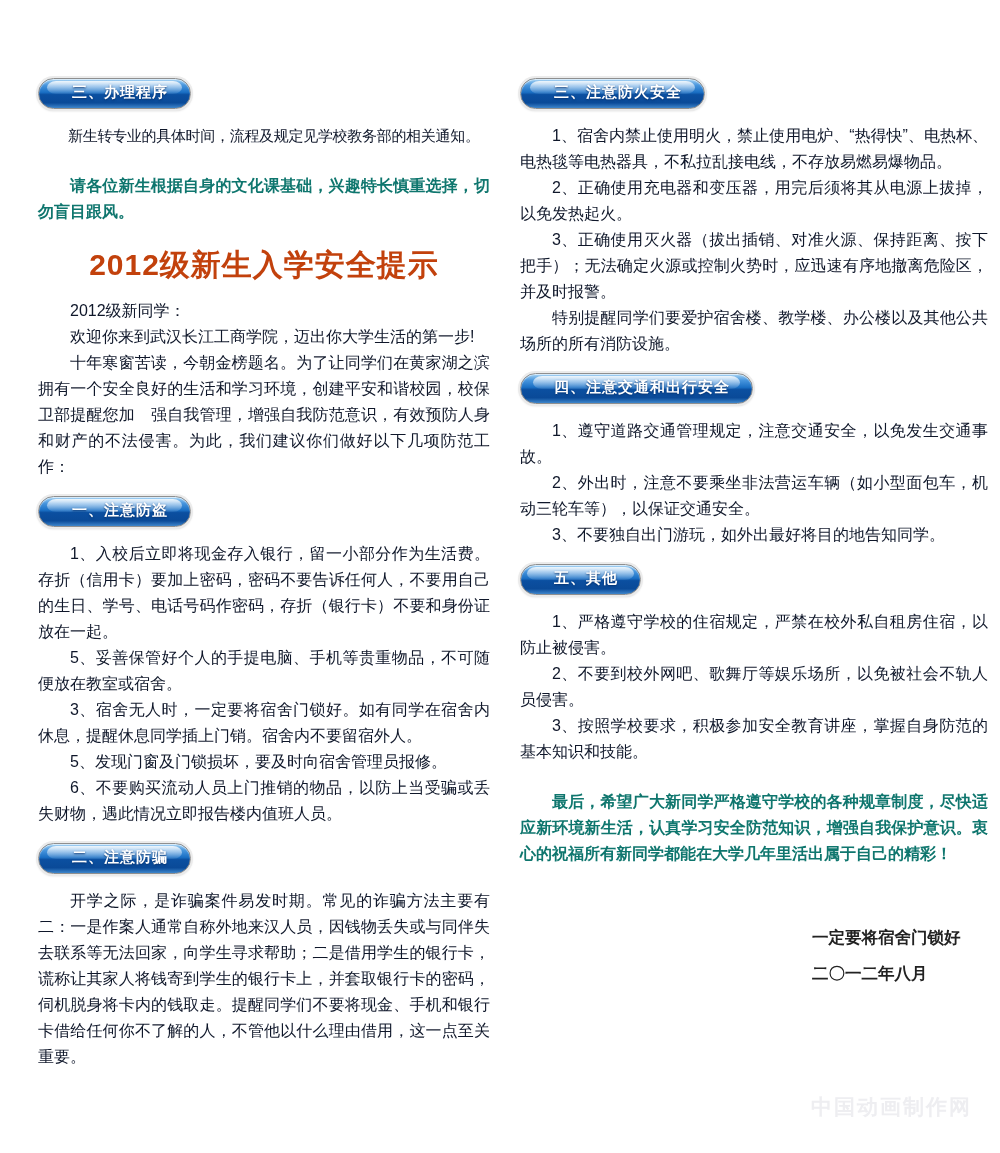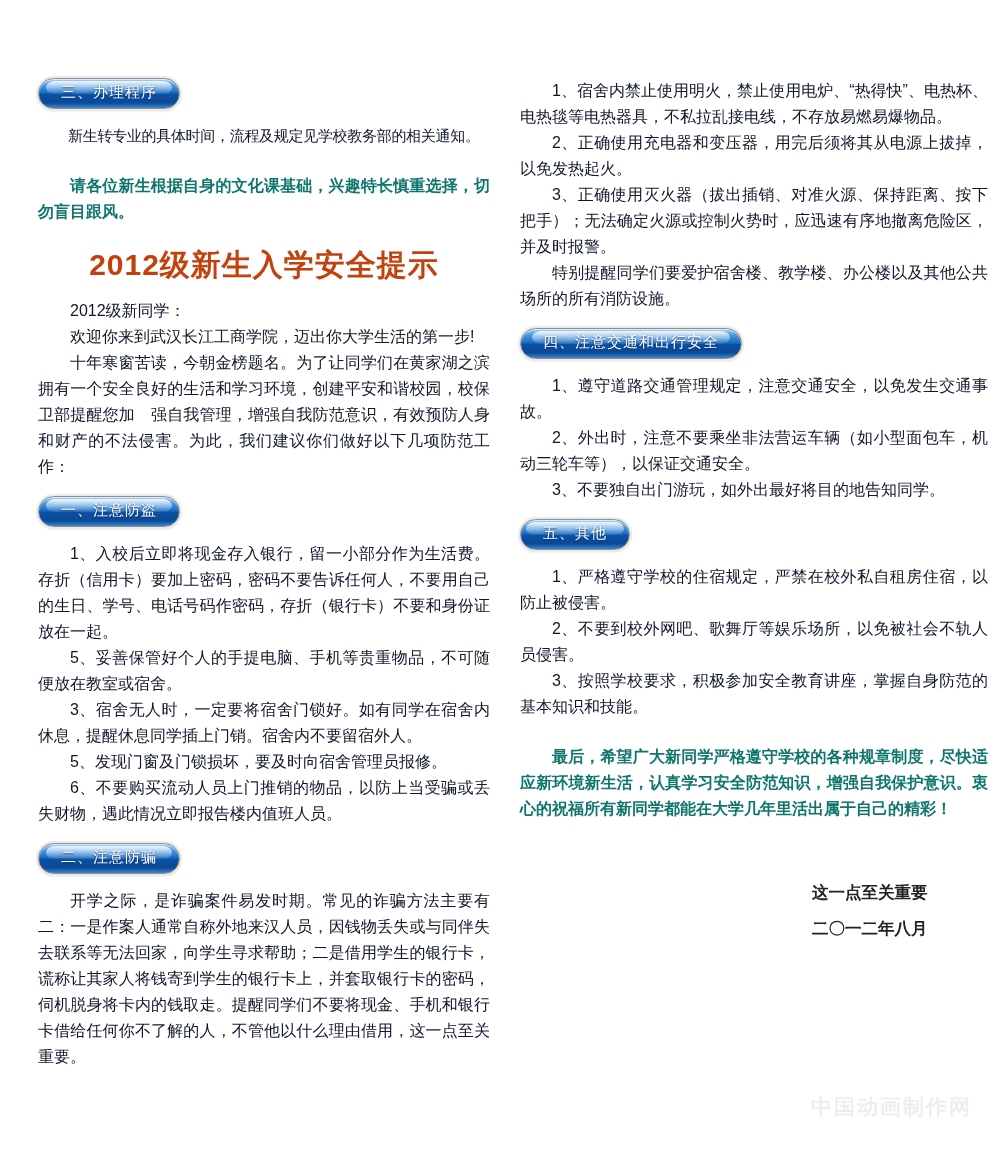--- a/index.html
+++ b/index.html
@@ -31,23 +31,24 @@
       inset 0 1px 1px rgba(255,255,255,0.65);
   }
   .pill::before{
     content:"";position:absolute;left:5%;right:5%;top:2px;height:46%;
     border-radius:14px/10px;
     background:linear-gradient(rgba(255,255,255,0.85),rgba(255,255,255,0.06));
     pointer-events:none;
   }
   .pill .pill-label{
     position:relative;z-index:1;
-    color:#ffffff;font-weight:normal;font-size:15px;letter-spacing:1px;
+    color:#ffffff;font-weight:bold;font-size:15px;letter-spacing:1px;
     text-shadow:0 1px 2px rgba(6,48,107,0.95);
     white-space:nowrap;
+    margin-left:11px;
   }
 
   p{margin:0;}
   .para{
     font-size:16px;line-height:26px;
     text-align:justify;text-indent:2em;
     color:#0f172a;
   }
   .para.bold{font-weight:bold;color:#0f766e;}
   .para.tight{font-size:15px;letter-spacing:-0.3px;}
@@ -108,20 +109,23 @@
 
     <div class="pill sec">
       <span class="pill-label">二、注意防骗</span>
     </div>
 
     <p class="para">开学之际，是诈骗案件易发时期。常见的诈骗方法主要有二：一是作案人通常自称外地来汉人员，因钱物丢失或与同伴失去联系等无法回家，向学生寻求帮助；二是借用学生的银行卡，谎称让其家人将钱寄到学生的银行卡上，并套取银行卡的密码，伺机脱身将卡内的钱取走。提醒同学们不要将现金、手机和银行卡借给任何你不了解的人，不管他以什么理由借用，这一点至关重要。</p>
   </div>
 
   <div class="col col-right">
 
+    <div class="pill">
+      <span class="pill-label">三、注意防火安全</span>
+    </div>
 
     <p class="para">1、宿舍内禁止使用明火，禁止使用电炉、“热得快”、电热杯、电热毯等电热器具，不私拉乱接电线，不存放易燃易爆物品。</p>
     <p class="para">2、正确使用充电器和变压器，用完后须将其从电源上拔掉，以免发热起火。</p>
     <p class="para">3、正确使用灭火器（拔出插销、对准火源、保持距离、按下把手）；无法确定火源或控制火势时，应迅速有序地撤离危险区，并及时报警。</p>
     <p class="para">特别提醒同学们要爱护宿舍楼、教学楼、办公楼以及其他公共场所的所有消防设施。</p>
 
     <div class="pill sec">
       <span class="pill-label">四、注意交通和出行安全</span>
     </div>
 
@@ -133,20 +137,20 @@
       <span class="pill-label">五、其他</span>
     </div>
 
     <p class="para">1、严格遵守学校的住宿规定，严禁在校外私自租房住宿，以防止被侵害。</p>
     <p class="para">2、不要到校外网吧、歌舞厅等娱乐场所，以免被社会不轨人员侵害。</p>
     <p class="para">3、按照学校要求，积极参加安全教育讲座，掌握自身防范的基本知识和技能。</p>
 
     <p class="para bold gap-lg">最后，希望广大新同学严格遵守学校的各种规章制度，尽快适应新环境新生活，认真学习安全防范知识，增强自我保护意识。衷心的祝福所有新同学都能在大学几年里活出属于自己的精彩！</p>
 
     <div class="signature">
-      <p class="sig-line">这一点至关重要</p>
+      <p class="sig-line">一定要将宿舍门锁好</p>
       <p class="sig-line">二〇一二年八月</p>
     </div>
   </div>
 
 </div>
 
 <div class="watermark">中国动画制作网</div>
 
 </body></html>

